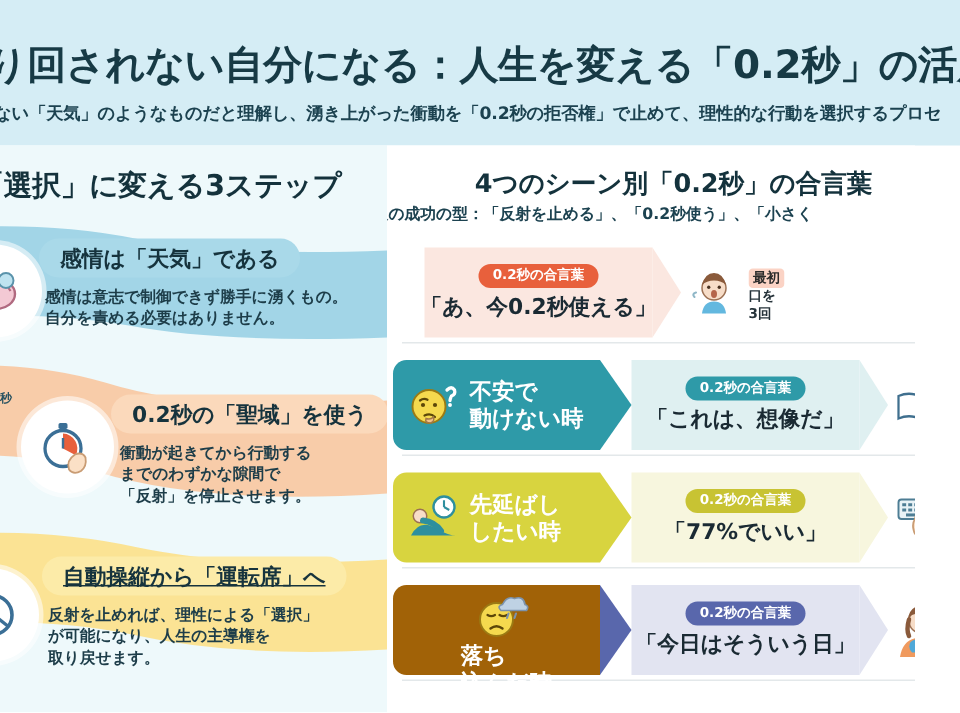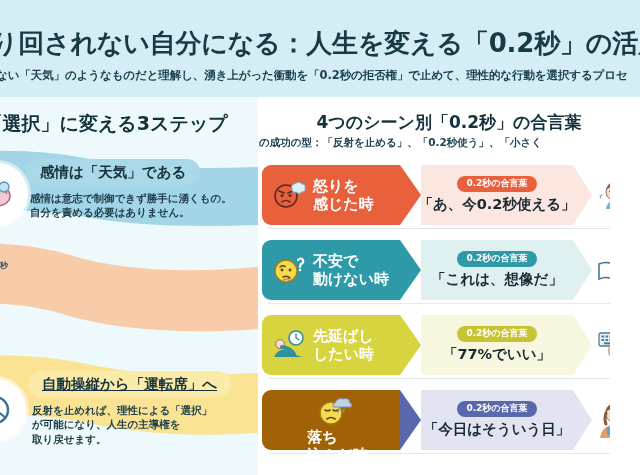--- a/index.html
+++ b/index.html
@@ -278,20 +278,37 @@
           <circle cx="27" cy="13" r="5" fill="#bfe3f0" stroke="#5a93ab" stroke-width="1.3"></circle>
         </svg>
       </div>
       <div class="step-pill" style="left:26px; top:10px; background:#a9d9e9;">
         <span>感情は「天気」である</span>
       </div>
       <div class="step-desc" style="left:30px; top:42px; width:230px;">感情は意志で制御できず勝手に湧くもの。
 自分を責める必要はありません。</div>
     </div>
 
+    <div class="step" style="top:158px; height:104px;">
+      <div class="step-badge" style="left:14px; top:12px;">
+        <svg width="42" height="42" viewBox="0 0 42 42">
+          <circle cx="18" cy="22" r="12" fill="#ffffff" stroke="#3b6f96" stroke-width="2.2"></circle>
+          <path d="M18 22 L18 12 A10 10 0 0 1 26.5 26.5 Z" fill="#e8603c"></path>
+          <rect x="15" y="5" width="6" height="4" rx="1.2" fill="#3b6f96"></rect>
+          <line x1="18" y1="22" x2="18" y2="15" stroke="#3b6f96" stroke-width="1.6"></line>
+          <path d="M26 26 q5 -2 7 2 q1 6 -3 9 q-5 3 -8 -1 q-2 -6 4 -10 z" fill="#fbe0c6" stroke="#c99c74" stroke-width="1.2"></path>
+        </svg>
+      </div>
+      <div class="step-pill" style="left:74px; top:8px; background:#fbd9bb;">
+        <span>0.2秒の「聖域」を使う</span>
+      </div>
+      <div class="step-desc" style="left:80px; top:40px; width:180px;">衝動が起きてから行動する
+までのわずかな隙間で
+「反射」を停止させます。</div>
+    </div>
 
     <div class="step" style="top:266px; height:104px;">
       <div class="step-badge" style="left:-36px; top:16px;">
         <svg width="40" height="40" viewBox="0 0 40 40">
           <circle cx="20" cy="20" r="13" fill="none" stroke="#3b6f96" stroke-width="2.4"></circle>
           <circle cx="20" cy="20" r="4.5" fill="#3b6f96"></circle>
           <line x1="20" y1="15.5" x2="20" y2="7" stroke="#3b6f96" stroke-width="2.2"></line>
           <line x1="16" y1="22.5" x2="9" y2="28" stroke="#3b6f96" stroke-width="2.2"></line>
           <line x1="24" y1="22.5" x2="31" y2="28" stroke="#3b6f96" stroke-width="2.2"></line>
         </svg>
@@ -305,35 +322,20 @@
     </div>
 
   </div>
 
   <div class="right-pane">
 
     <div class="right-heading">4つのシーン別「0.2秒」の合言葉</div>
     <div class="right-sub">共通の成功の型：「反射を止める」、「0.2秒使う」、「小さく</div>
 
     <div class="scene-row" style="top:68px;">
-      <div class="scene-left" style="background:#e8603c; color:#e8603c;">
-        <div class="scene-emoji">
-          <svg width="36" height="36" viewBox="0 0 36 36">
-            <circle cx="15" cy="19" r="11" fill="#e8603c" stroke="#5a2a1e" stroke-width="1.6"></circle>
-            <path d="M8 14 L13 16" stroke="#5a2a1e" stroke-width="1.8" stroke-linecap="round"></path>
-            <path d="M22 14 L17 16" stroke="#5a2a1e" stroke-width="1.8" stroke-linecap="round"></path>
-            <circle cx="11" cy="18.5" r="1.5" fill="#5a2a1e"></circle>
-            <circle cx="19" cy="18.5" r="1.5" fill="#5a2a1e"></circle>
-            <path d="M11 25 q4 -3 8 0" fill="none" stroke="#5a2a1e" stroke-width="1.6" stroke-linecap="round"></path>
-            <path d="M25 6 q4 -2 6 1 q4 0 3 4 q1 4 -3 4 q-3 3 -6 0 q-4 1 -4 -3 q-2 -4 4 -6 z" fill="#dff1f8" stroke="#7aa9bb" stroke-width="1.1"></path>
-          </svg>
-        </div>
-        <div class="scene-label">怒りを
-感じた時</div>
-      </div>
       <div class="scene-mid" style="background:#fbe7e0; color:#fbe7e0;">
         <div class="mid-badge" style="background:#e8603c;">0.2秒の合言葉</div>
         <div class="mid-phrase">「あ、今0.2秒使える」</div>
       </div>
       <div class="scene-right">
         <div class="scene-icon">
           <svg width="36" height="36" viewBox="0 0 36 36">
             <path d="M10 32 q1 -8 8 -8 q7 0 8 8 z" fill="#63b8df"></path>
             <circle cx="18" cy="15" r="8" fill="#f7ddc8" stroke="#9c7154" stroke-width="1"></circle>
             <path d="M10 13 q2 -8 8 -8 q6 0 8 8 q-3 -3 -8 -3 q-5 0 -8 3 z" fill="#8a5a3b"></path>

